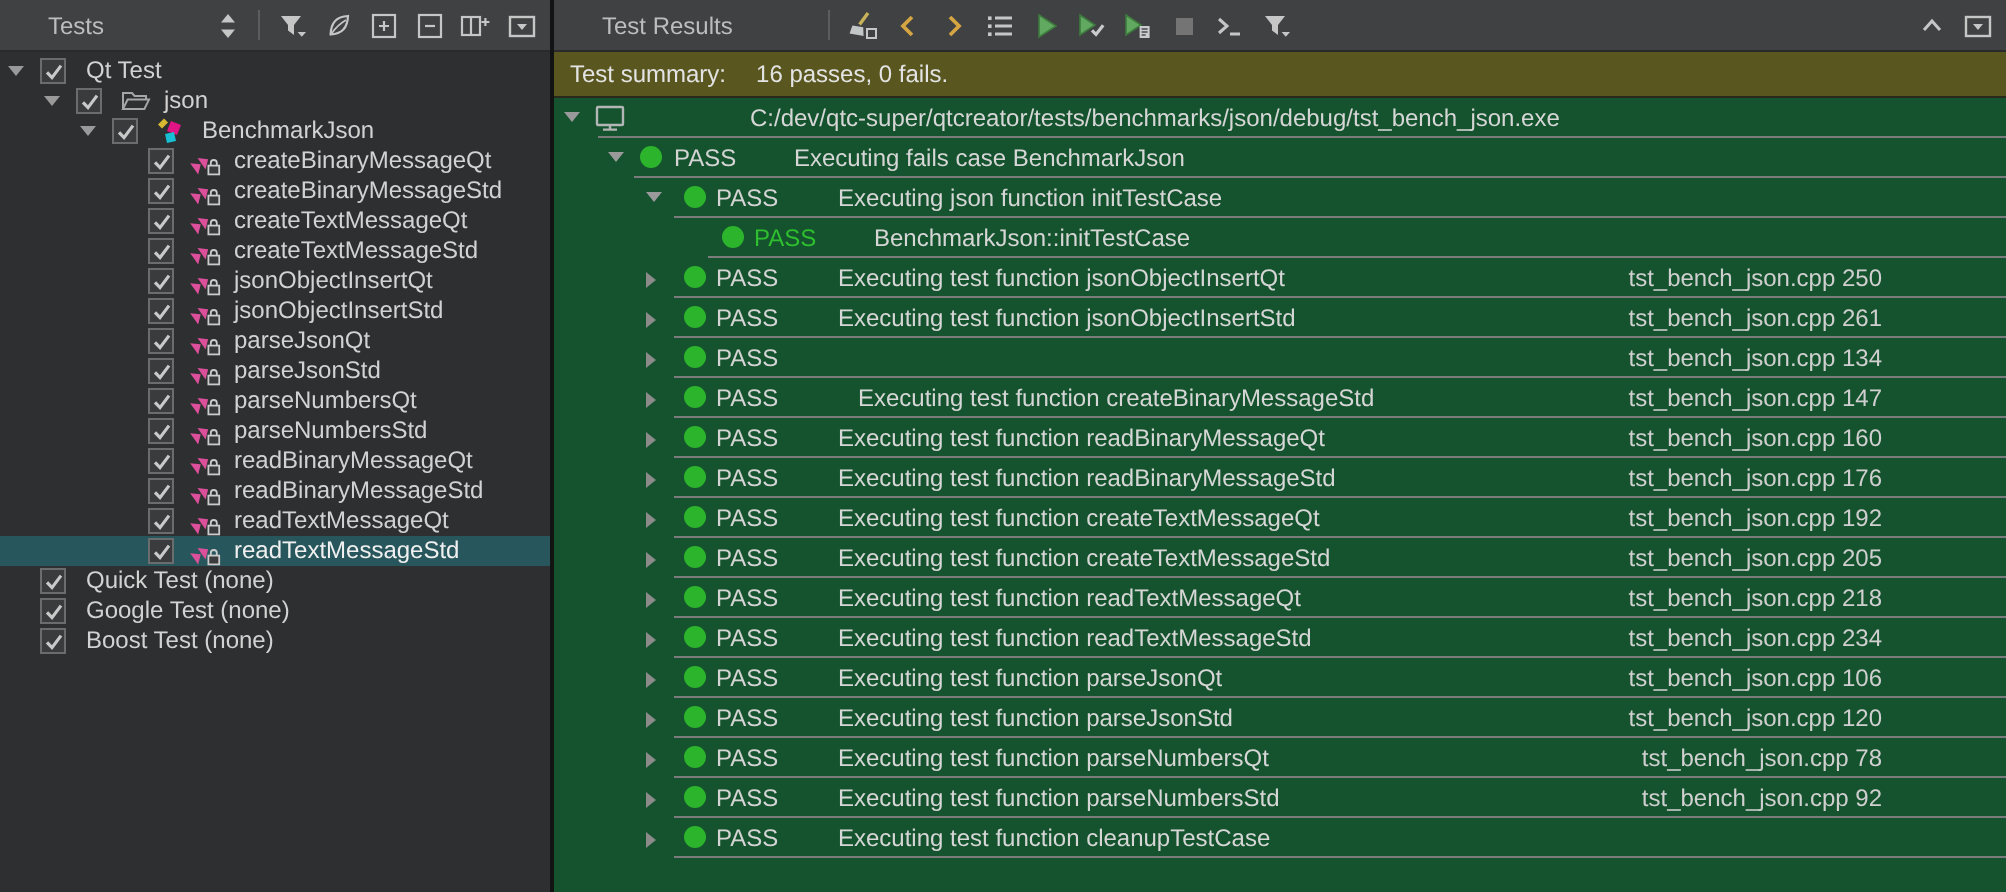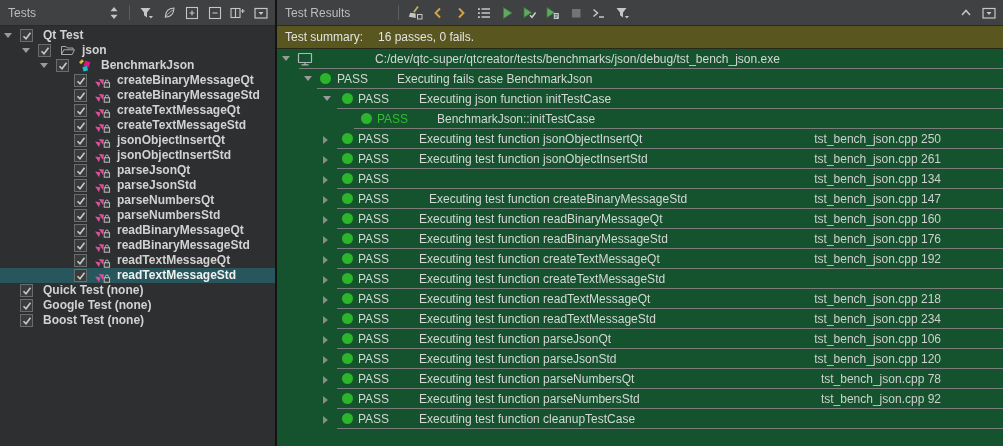--- a/index.html
+++ b/index.html
@@ -3,29 +3,29 @@
 <meta charset="utf-8">
 <style>
   html,body{margin:0;padding:0;background:#222;}
   .app{width:1003px;height:446px;display:flex;overflow:hidden;
        font-family:"Liberation Sans",sans-serif;font-size:12px;color:#d4d4d4;
        background:#343637;}
   
   .left{width:275px;flex:none;background:#2e2f30;border-right:2px solid #121313;
         display:flex;flex-direction:column;}
   .panel-header{height:25px;flex:none;background:#3f4142;border-bottom:1px solid #292a2b;
-        display:flex;align-items:center;padding:0 3px 0 8px;}
+        display:flex;align-items:center;padding:0 3px 0 24px;}
   .ptitle{color:#bdbdbd;white-space:nowrap;}
   .toolbar{display:flex;align-items:center;height:100%;}
   .left .toolbar{margin-left:auto;}
   .tbtn{width:23px;height:23px;display:flex;align-items:center;justify-content:center;flex:none;}
   .tsep{width:1px;height:15px;background:#5c5d5e;margin:0 4px;flex:none;}
   .spacer{flex:1;}
   .tree{position:relative;flex:1;padding-top:2px;overflow:hidden;}
-  .trow{position:relative;height:15px;line-height:15px;font-weight:bold;}
+  .trow{position:relative;height:15px;line-height:15px;}
   .trow.selected{background:#27565c;}
   .texp{position:absolute;top:5px;width:0;height:0;}
   .exp-open{border-left:4px solid transparent;border-right:4px solid transparent;border-top:5px solid #9a9a9a;}
   .exp-closed{border-top:4px solid transparent;border-bottom:4px solid transparent;border-left:5px solid #8b8b8b;}
   .cbx{position:absolute;top:1px;width:11px;height:11px;border:1px solid #6b6c6d;background:#3a3b3c;
        display:flex;align-items:center;justify-content:center;}
   .ticon{position:absolute;top:0;width:16px;height:15px;display:flex;align-items:center;}
   .tlabel{position:absolute;top:0;white-space:nowrap;color:#d2d2d2;}
   .trow.selected .tlabel{color:#f0f0f0;}
   
@@ -592,20 +592,21 @@
           <span class="status" style="left: 81px;">PASS</span>
           <span class="rtext" style="left: 142px;">Executing test function createTextMessageQt</span>
           <span class="fileline">tst_bench_json.cpp 192</span>
           <div class="sep" style="left: 60px;"></div>
         </div>
         <div class="rrow">
           <div class="rexp exp-closed" style="left: 46px;"></div>
           <div class="circle" style="left: 65px;"></div>
           <span class="status" style="left: 81px;">PASS</span>
           <span class="rtext" style="left: 142px;">Executing test function createTextMessageStd</span>
+          <span class="fileline">tst_bench_json.cpp 205</span>
           <div class="sep" style="left: 60px;"></div>
         </div>
         <div class="rrow">
           <div class="rexp exp-closed" style="left: 46px;"></div>
           <div class="circle" style="left: 65px;"></div>
           <span class="status" style="left: 81px;">PASS</span>
           <span class="rtext" style="left: 142px;">Executing test function readTextMessageQt</span>
           <span class="fileline">tst_bench_json.cpp 218</span>
           <div class="sep" style="left: 60px;"></div>
         </div>

